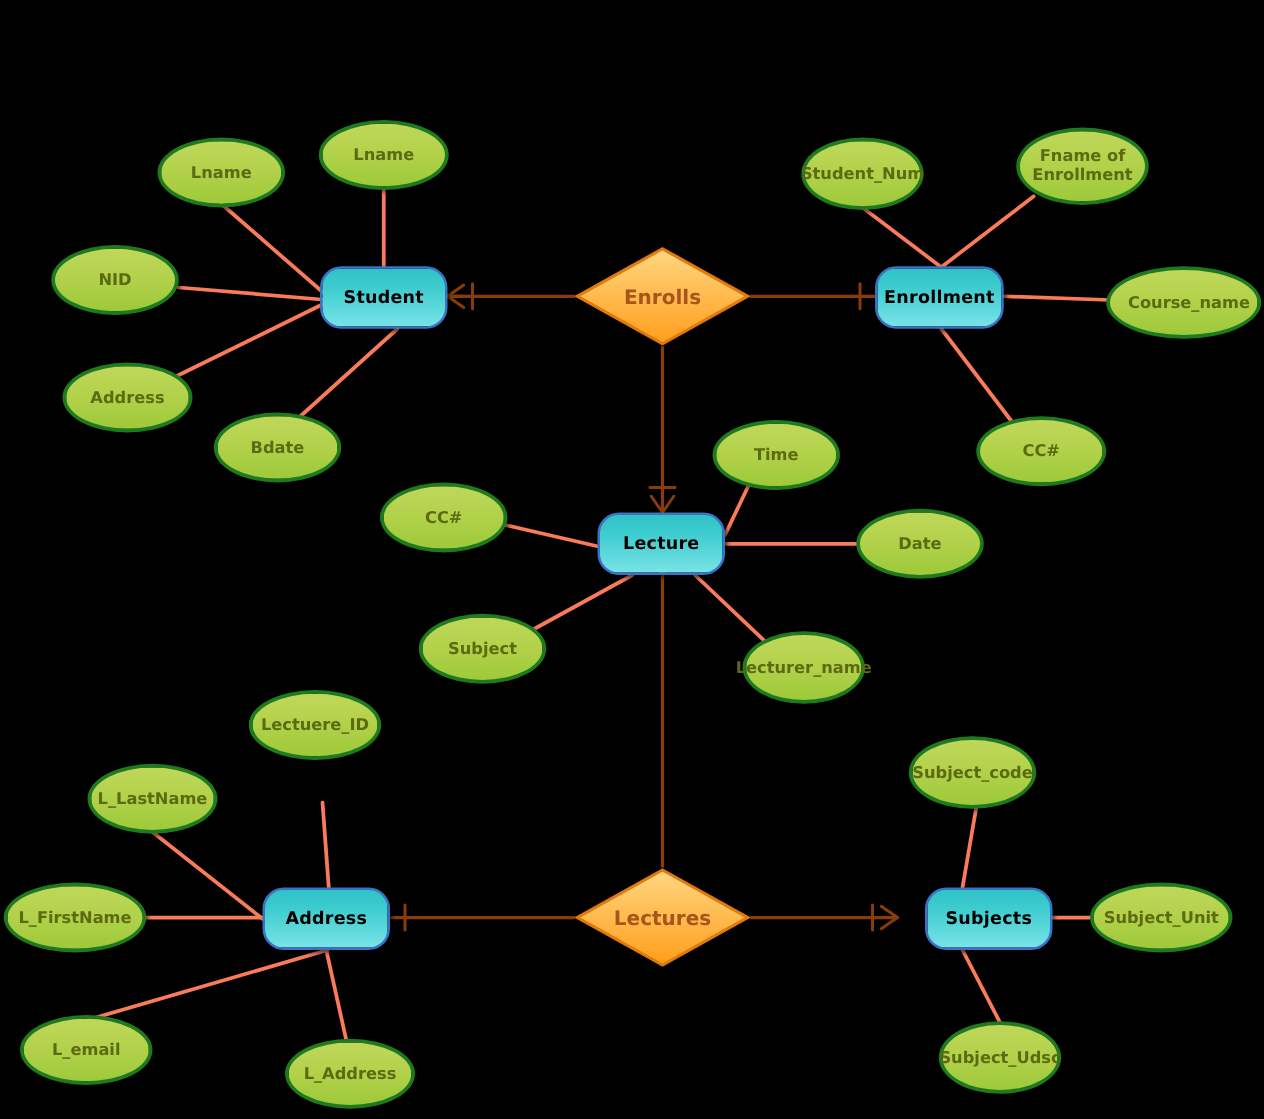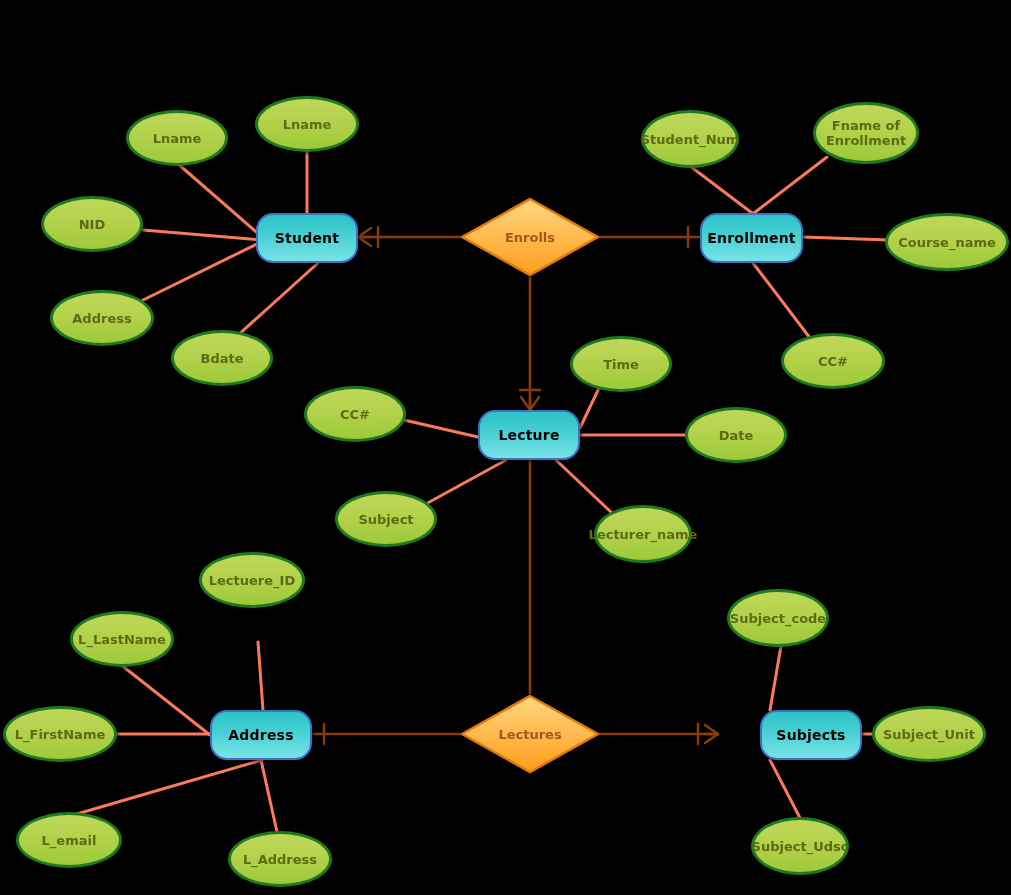--- a/index.html
+++ b/index.html
@@ -68,21 +68,21 @@
     position: absolute;
     left: 0;
     top: 0;
     width: 100%;
     height: 100%;
     display: flex;
     align-items: center;
     justify-content: center;
     color: #a8541a;
     font-weight: bold;
-    font-size: 13px;
+    font-size: 16px;
     pointer-events: none;
   }
 </style>
 </head>
 <body>
 
 <div id="canvas">
 
   <svg class="edges" id="edge-layer" viewBox="0 0 1011 895" xmlns="http://www.w3.org/2000/svg">
       <line x1="177" y1="163" x2="262" y2="237" stroke="#fa7b5a" stroke-width="3" stroke-linecap="round"></line>
@@ -160,21 +160,21 @@
       </div>
       <div class="node attr" style="left: 171px; top: 330px; width: 102px; height: 56px;">
         <span>Bdate</span>
       </div>
       <div class="node attr" style="left: 641px; top: 110px; width: 98px; height: 58px;">
         <span>Student_Num</span>
       </div>
       <div class="node attr" style="left: 813px; top: 102px; width: 106px; height: 62px;">
         <span>Fname of Enrollment</span>
       </div>
-      <div class="node attr" style="left: 885px; top: 213px; width: 124px; height: 58px;">
+      <div class="node attr" style="left: 885px; top: 213px; width: 124px; height: 58px; justify-content: flex-end;">
         <span>Course_name</span>
       </div>
       <div class="node attr" style="left: 781px; top: 333px; width: 104px; height: 56px;">
         <span>CC#</span>
       </div>
       <div class="node attr" style="left: 570px; top: 336px; width: 102px; height: 56px;">
         <span>Time</span>
       </div>
       <div class="node attr" style="left: 685px; top: 407px; width: 102px; height: 56px;">
         <span>Date</span>
@@ -217,21 +217,21 @@
       </div>
       <div class="node entity" style="left: 700px; top: 213px; width: 103px; height: 50px;">
         <span>Enrollment</span>
       </div>
       <div class="node entity" style="left: 478px; top: 410px; width: 102px; height: 50px;">
         <span>Lecture</span>
       </div>
       <div class="node entity" style="left: 210px; top: 710px; width: 102px; height: 50px;">
         <span>Address</span>
       </div>
-      <div class="node entity" style="left: 760px; top: 710px; width: 102px; height: 50px;">
+      <div class="node entity" style="left: 740px; top: 710px; width: 102px; height: 50px;">
         <span>Subjects</span>
       </div>
       <div class="rel-wrap" style="left: 460px; top: 197px; width: 140px; height: 80px;">
         <svg class="rel-shape" width="140" height="80">
           <defs>
             <linearGradient id="rg0" x1="0" y1="0" x2="0" y2="1">
               <stop offset="0%" stop-color="#ffd782"></stop>
               <stop offset="100%" stop-color="#ff9e1b"></stop>
             </linearGradient>
           </defs>

